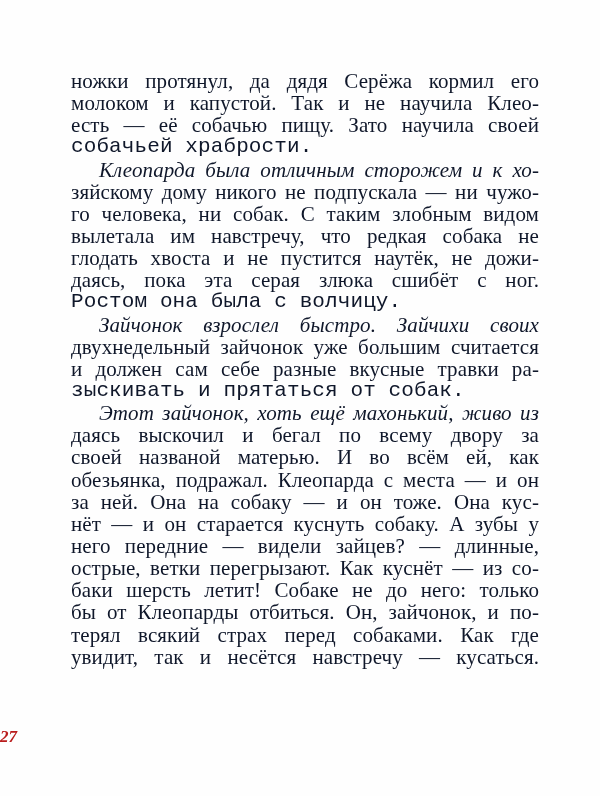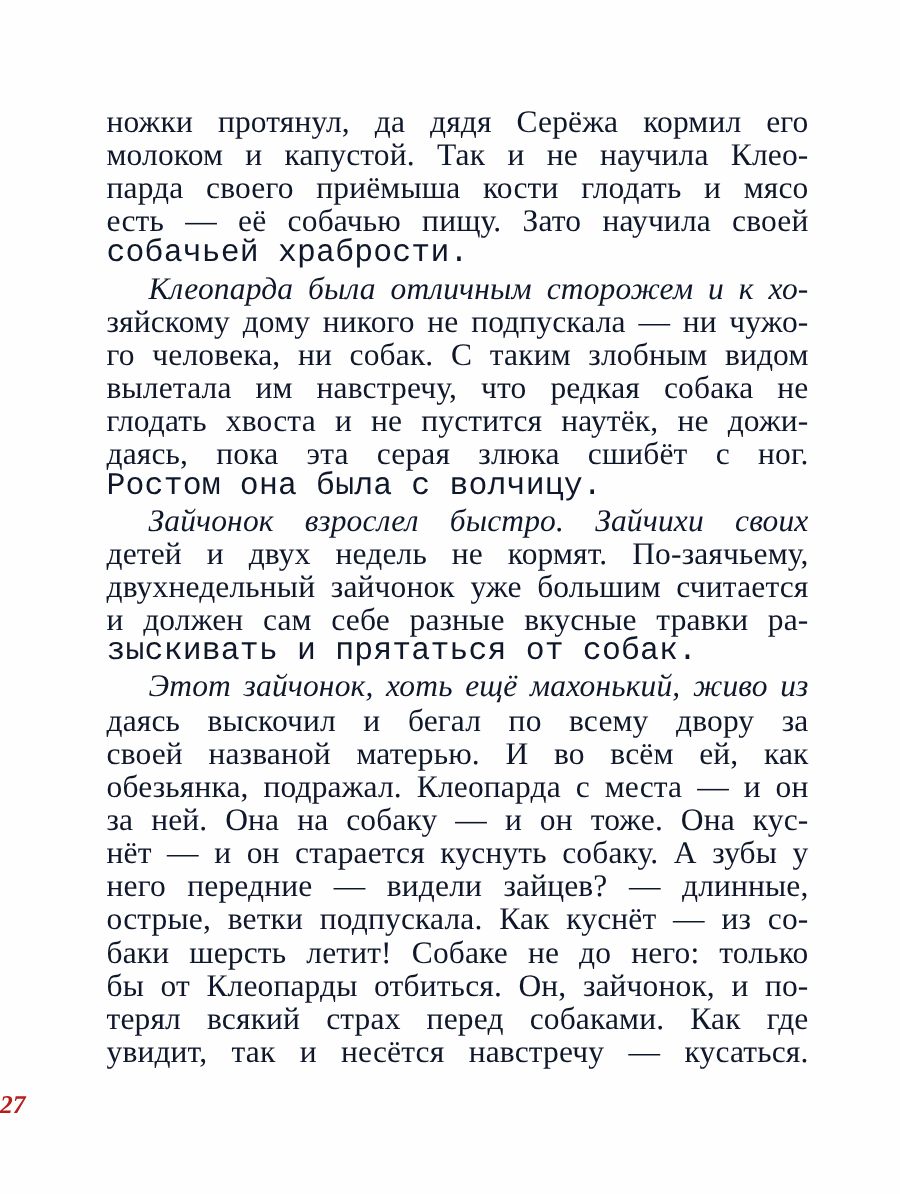--- a/index.html
+++ b/index.html
@@ -60,46 +60,44 @@
   }
 </style>
 </head>
 <body>
 
 <div class="page">
   <div class="text-block">
 
     <span class="line">ножки протянул, да дядя Серёжа кормил его</span>
     <span class="line">молоком и капустой. Так и не научила Клео-</span>
-    <span class="line">парда своего приёмыша кости глодать и мясо</span>
     <span class="line">есть — её собачью пищу. Зато научила своей</span>
     <span class="line last">собачьей храбрости.</span>
 
     <span class="line indent">Клеопарда была отличным сторожем и к хо-</span>
     <span class="line">зяйскому дому никого не подпускала — ни чужо-</span>
     <span class="line">го человека, ни собак. С таким злобным видом</span>
     <span class="line">вылетала им навстречу, что редкая собака не</span>
     <span class="line">глодать хвоста и не пустится наутёк, не дожи-</span>
     <span class="line">даясь, пока эта серая злюка сшибёт с ног.</span>
     <span class="line last">Ростом она была с волчицу.</span>
 
     <span class="line indent">Зайчонок взрослел быстро. Зайчихи своих</span>
-    <span class="line">детей и двух недель не кормят. По-заячьему,</span>
     <span class="line">двухнедельный зайчонок уже большим считается</span>
     <span class="line">и должен сам себе разные вкусные травки ра-</span>
     <span class="line last">зыскивать и прятаться от собак.</span>
 
     <span class="line indent">Этот зайчонок, хоть ещё махонький, живо из</span>
     <span class="line">даясь выскочил и бегал по всему двору за</span>
     <span class="line">своей названой матерью. И во всём ей, как</span>
     <span class="line">обезьянка, подражал. Клеопарда с места — и он</span>
     <span class="line">за ней. Она на собаку — и он тоже. Она кус-</span>
     <span class="line">нёт — и он старается куснуть собаку. А зубы у</span>
     <span class="line">него передние — видели зайцев? — длинные,</span>
-    <span class="line">острые, ветки подпускала. Как куснёт — из со-</span>
+    <span class="line">острые, ветки перегрызают. Как куснёт — из со-</span>
     <span class="line">баки шерсть летит! Собаке не до него: только</span>
     <span class="line">бы от Клеопарды отбиться. Он, зайчонок, и по-</span>
     <span class="line">терял всякий страх перед собаками. Как где</span>
     <span class="line">увидит, так и несётся навстречу — кусаться.</span>
   </div>
 
   <div class="page-number">27</div>
 </div>
 
 </body></html>

